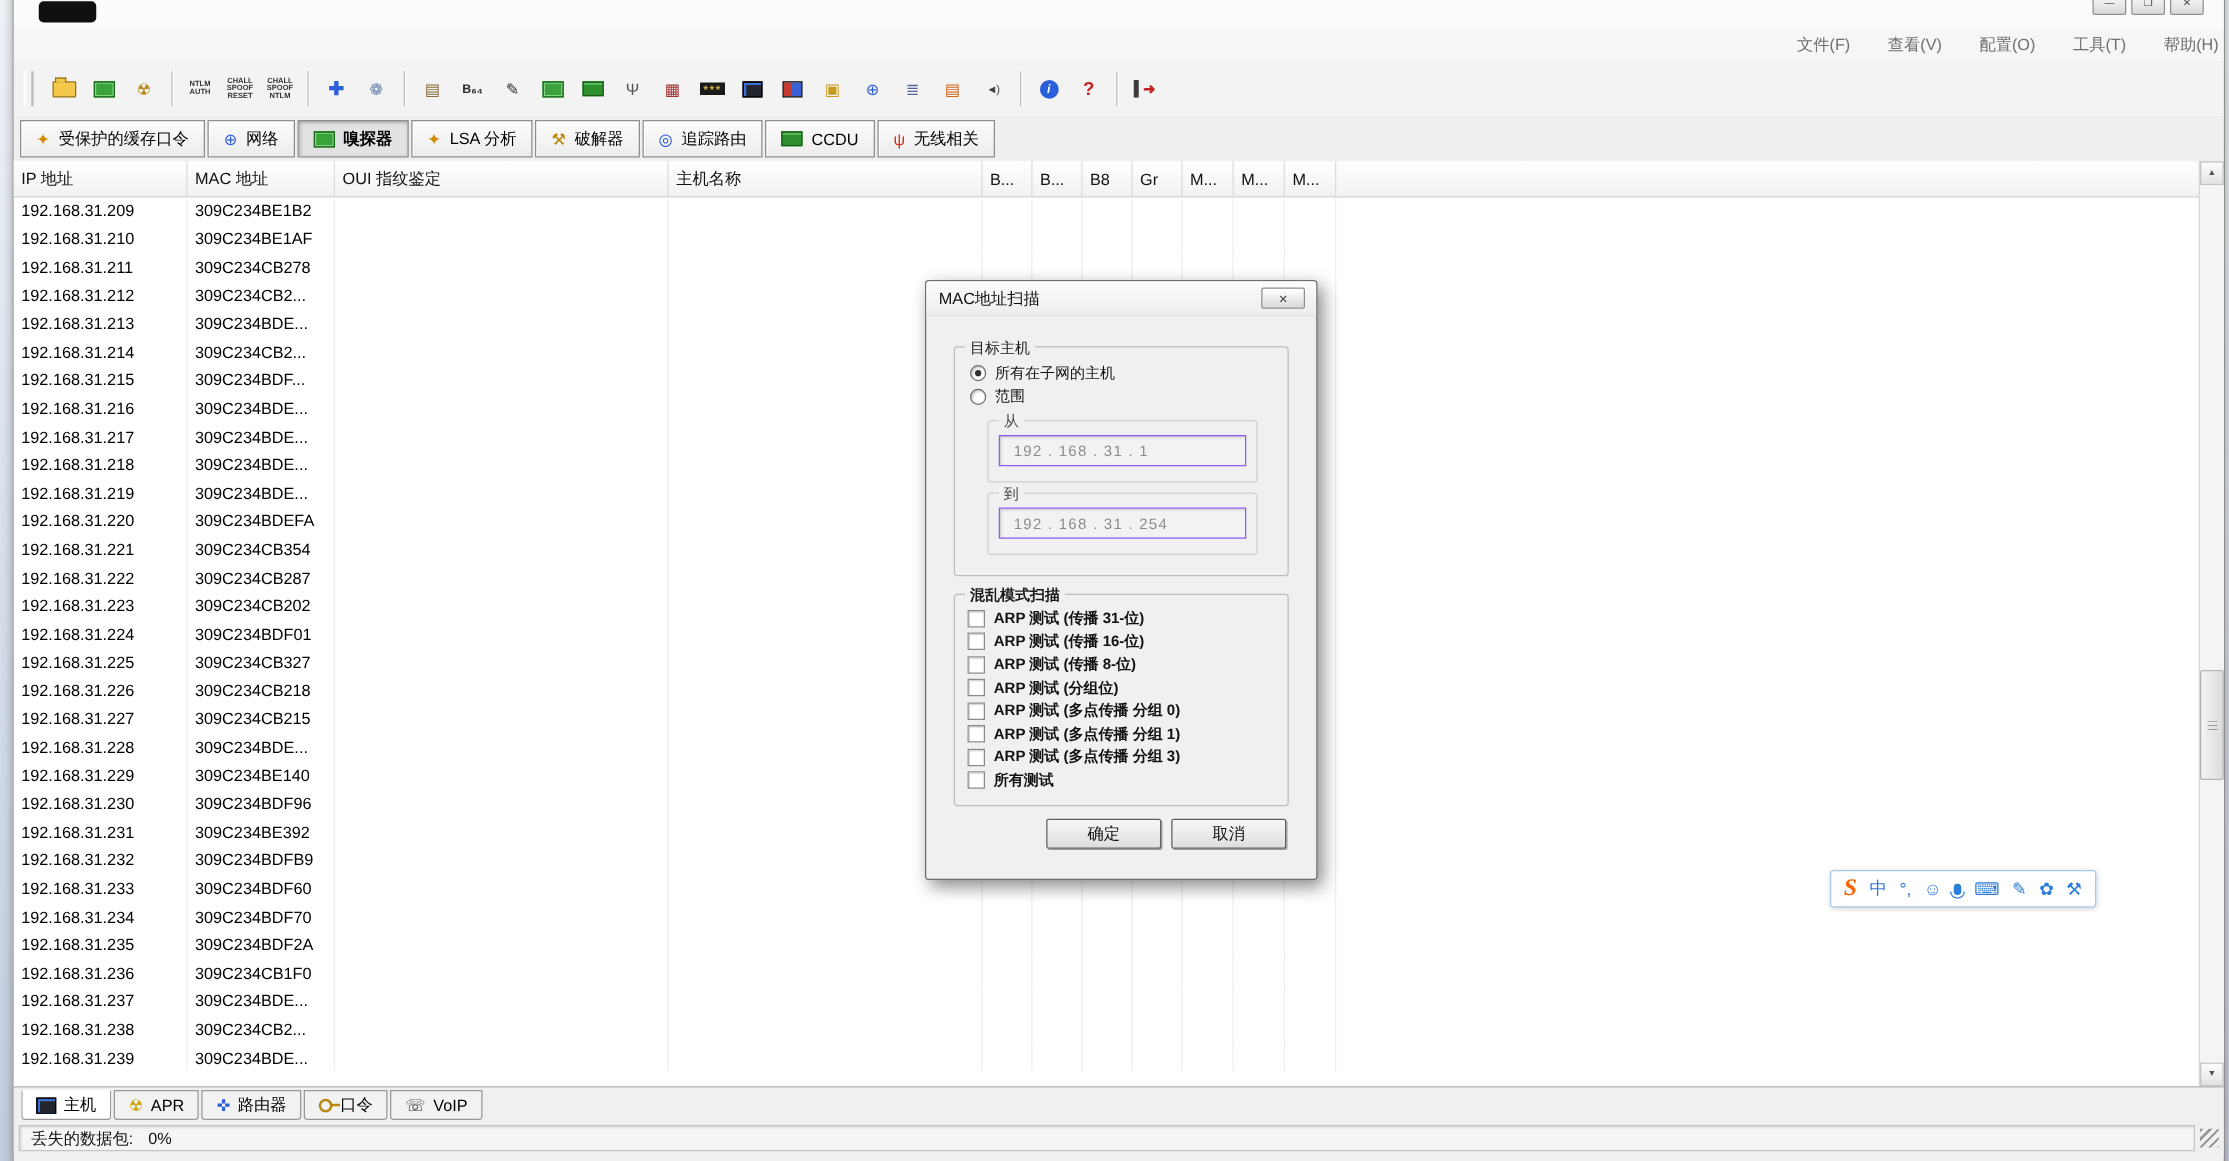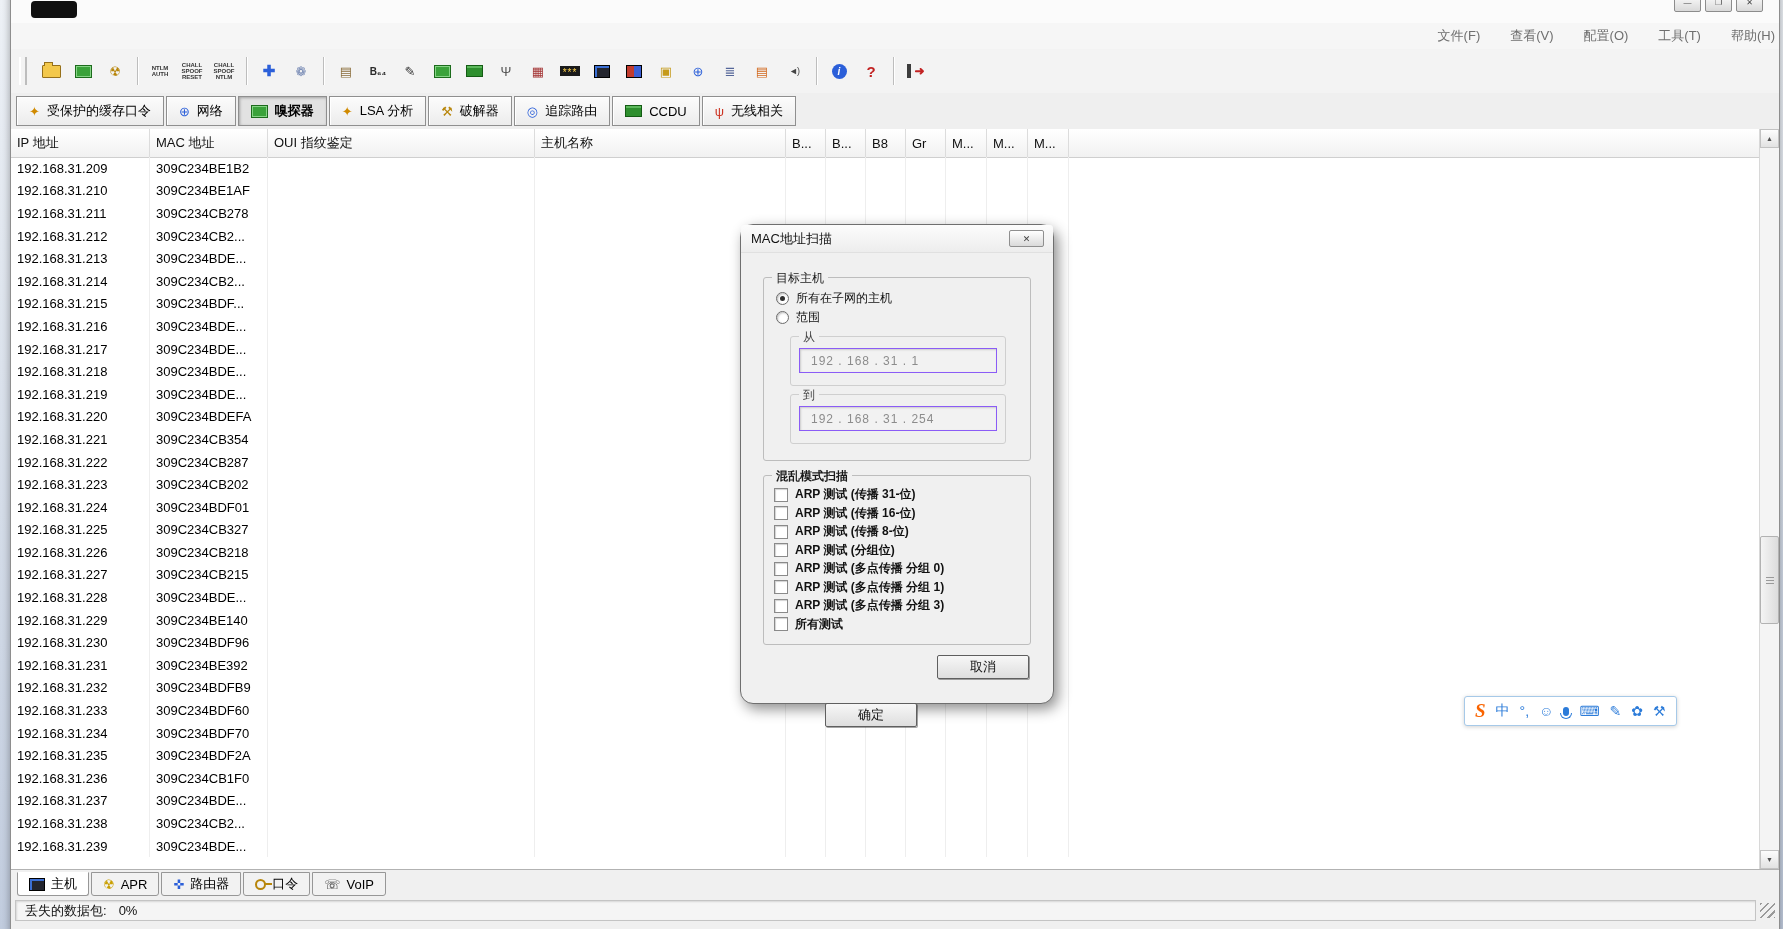--- a/index.html
+++ b/index.html
@@ -82,21 +82,21 @@
     background:#f2f2f2;border-radius:0 0 3px 3px;cursor:default;}
   .btab.active{background:#ffffff;border-top-color:#ffffff;}
   
   .statusbar{position:absolute;left:0;top:904px;right:0;height:27px;background:#f0f0f0;display:flex;
     align-items:center;padding:0 4px;}
   .status-panel{flex:1;height:19px;border:1px solid #c4c4c4;box-shadow:inset 1px 1px 2px rgba(0,0,0,.13);
     display:flex;align-items:center;gap:12px;padding:0 9px;font-size:13px;background:#f5f5f5;color:#111;}
   .resize-grip{width:15px;height:15px;margin-left:4px;background:repeating-linear-gradient(135deg,#9a9a9a 0 2px,transparent 2px 5px);}
   
   .dialog{position:absolute;left:740px;top:224px;width:312px;height:478px;background:#f0f0f0;
-    border:1px solid #6f6f6f;border-radius:13px;box-shadow:4px 5px 14px rgba(0,0,0,.45);z-index:10;}
+    border:1px solid #6f6f6f;border-radius:3px;box-shadow:4px 5px 14px rgba(0,0,0,.45);z-index:10;}
   .dlg-title{height:27px;display:flex;align-items:center;padding:0 10px;font-size:13px;color:#111;
     background:linear-gradient(#fcfcfc,#ededed);border-bottom:1px solid #e0e0e0;border-radius:3px 3px 0 0;}
   .dlg-close{position:absolute;right:9px;top:5px;width:35px;height:17px;border:1px solid #8f8f8f;border-radius:2px;
     background:linear-gradient(#ffffff,#dadada);font-size:9px;color:#444;display:flex;align-items:center;
     justify-content:center;padding:0;cursor:default;}
   .group{position:absolute;border:1px solid #bdbdbd;border-radius:3px;}
   .legend{position:absolute;top:-8px;left:8px;background:#f0f0f0;padding:0 4px;font-size:12px;color:#1a1a1a;}
   .g-target{left:22px;top:52px;width:266px;height:182px;}
   .radio-row{position:absolute;left:12px;display:flex;align-items:center;gap:7px;font-size:12px;color:#111;cursor:default;}
   .rr1{top:12px;}
@@ -109,21 +109,21 @@
   .g-from .legend,.g-to .legend{color:#444;}
   .ip-field{position:absolute;left:8px;top:11px;right:8px;height:23px;background:#f2f2f2;border:1px solid #8b5cf6;
     box-shadow:inset 1px 1px 2px rgba(0,0,0,.16);display:flex;align-items:center;padding:0 11px;
     font-size:12px;color:#8c8c8c;letter-spacing:1px;}
   .g-promisc{left:22px;top:250px;width:266px;height:168px;font-weight:bold;}
   .cb-list{position:absolute;left:10px;top:11px;right:4px;display:flex;flex-direction:column;gap:3px;}
   .cb-row{display:flex;align-items:center;gap:7px;font-size:12px;height:15.5px;color:#111;cursor:default;white-space:nowrap;}
   .cb-box{width:12px;height:12px;background:#fff;border:1px solid #8a8a8a;box-shadow:inset 1px 1px 1px rgba(0,0,0,.18);flex:0 0 auto;}
   .dlg-btn{position:absolute;width:92px;height:24px;font-size:13px;background:linear-gradient(#f7f7f7,#dedede);
     border:1px solid #5f5f5f;border-radius:2px;box-shadow:1px 1px 0 rgba(0,0,0,.35);cursor:default;color:#111;}
-  .btn-ok{left:84px;top:430px;margin-top:48px;}
+  .btn-ok{left:96px;top:430px;}
   .btn-cancel{left:196px;top:430px;}
   
   .sogou{position:absolute;left:1464px;top:696px;height:28px;display:flex;align-items:center;gap:10px;
     padding:0 10px;background:#ffffff;border:1px solid #a6c9e8;border-radius:3px;box-shadow:0 1px 4px rgba(0,0,0,.18);z-index:5;}
   .sg-item{font-size:14px;color:#2b7bd9;display:inline-flex;align-items:center;justify-content:center;cursor:default;}
   .sg-logo{color:#fa6400;font-weight:bold;font-size:19px;font-family:"Liberation Serif",serif;font-style:italic;}
 </style>
 </head>
 <body>
 

